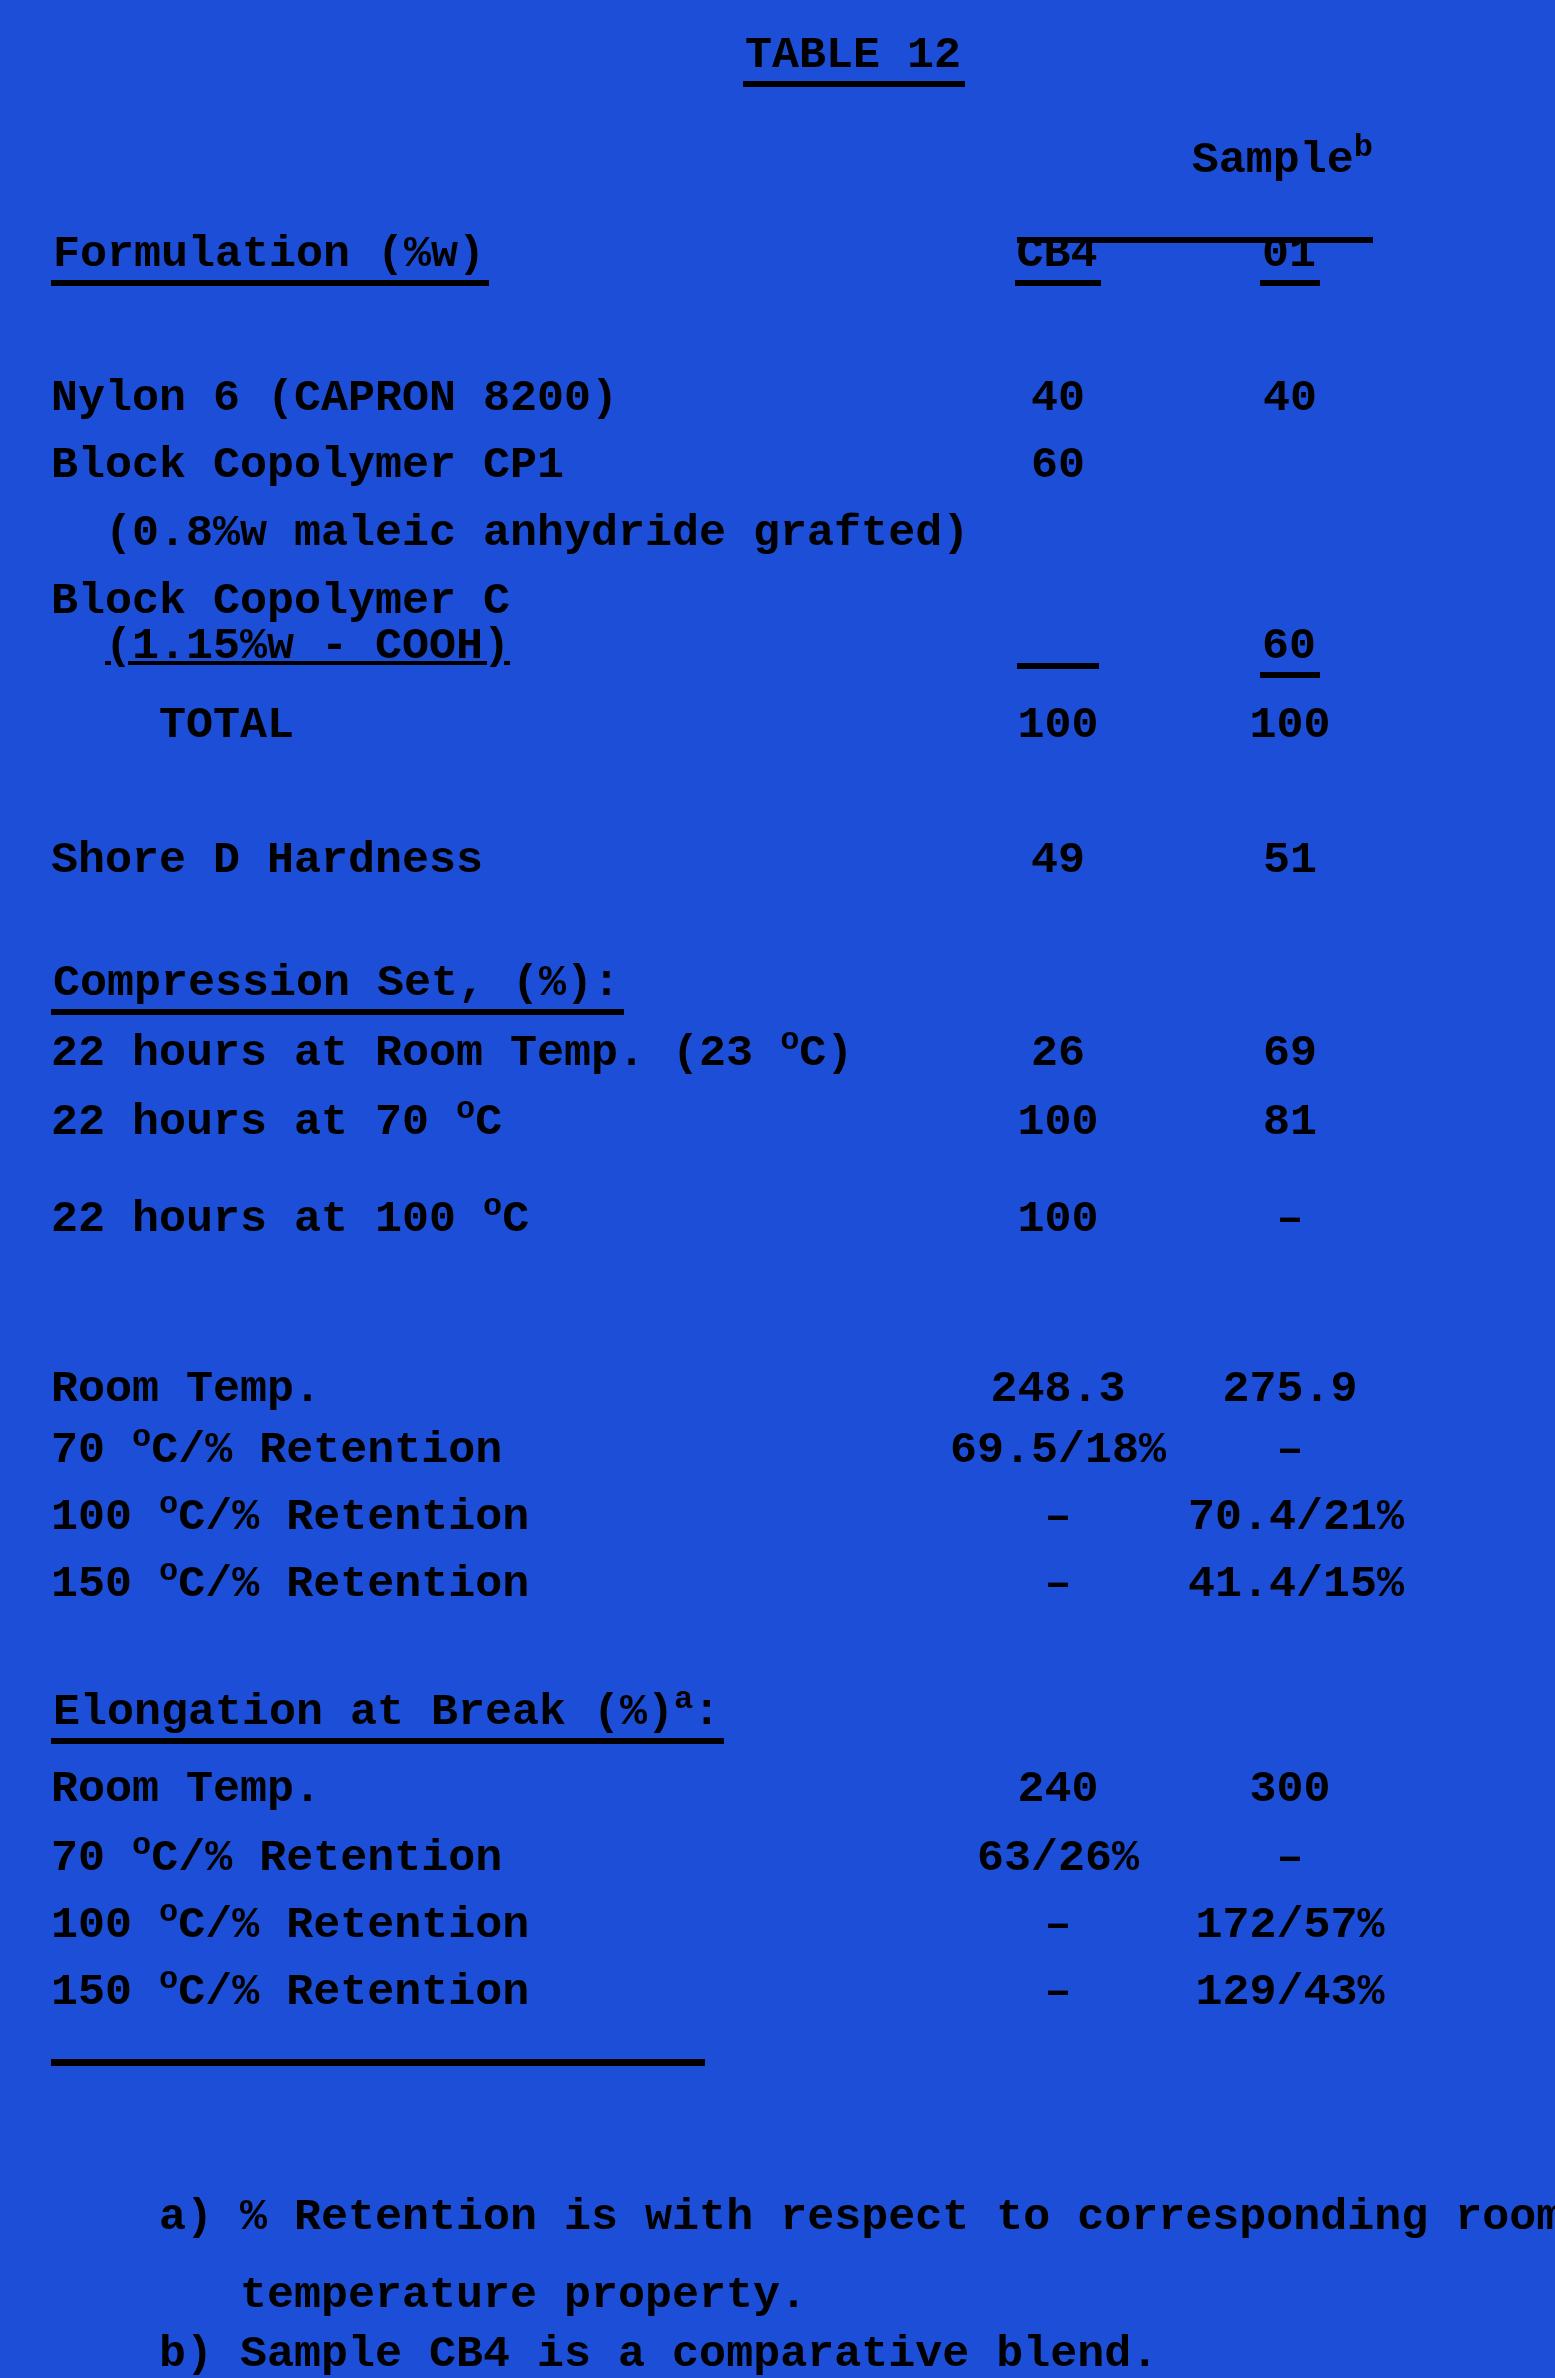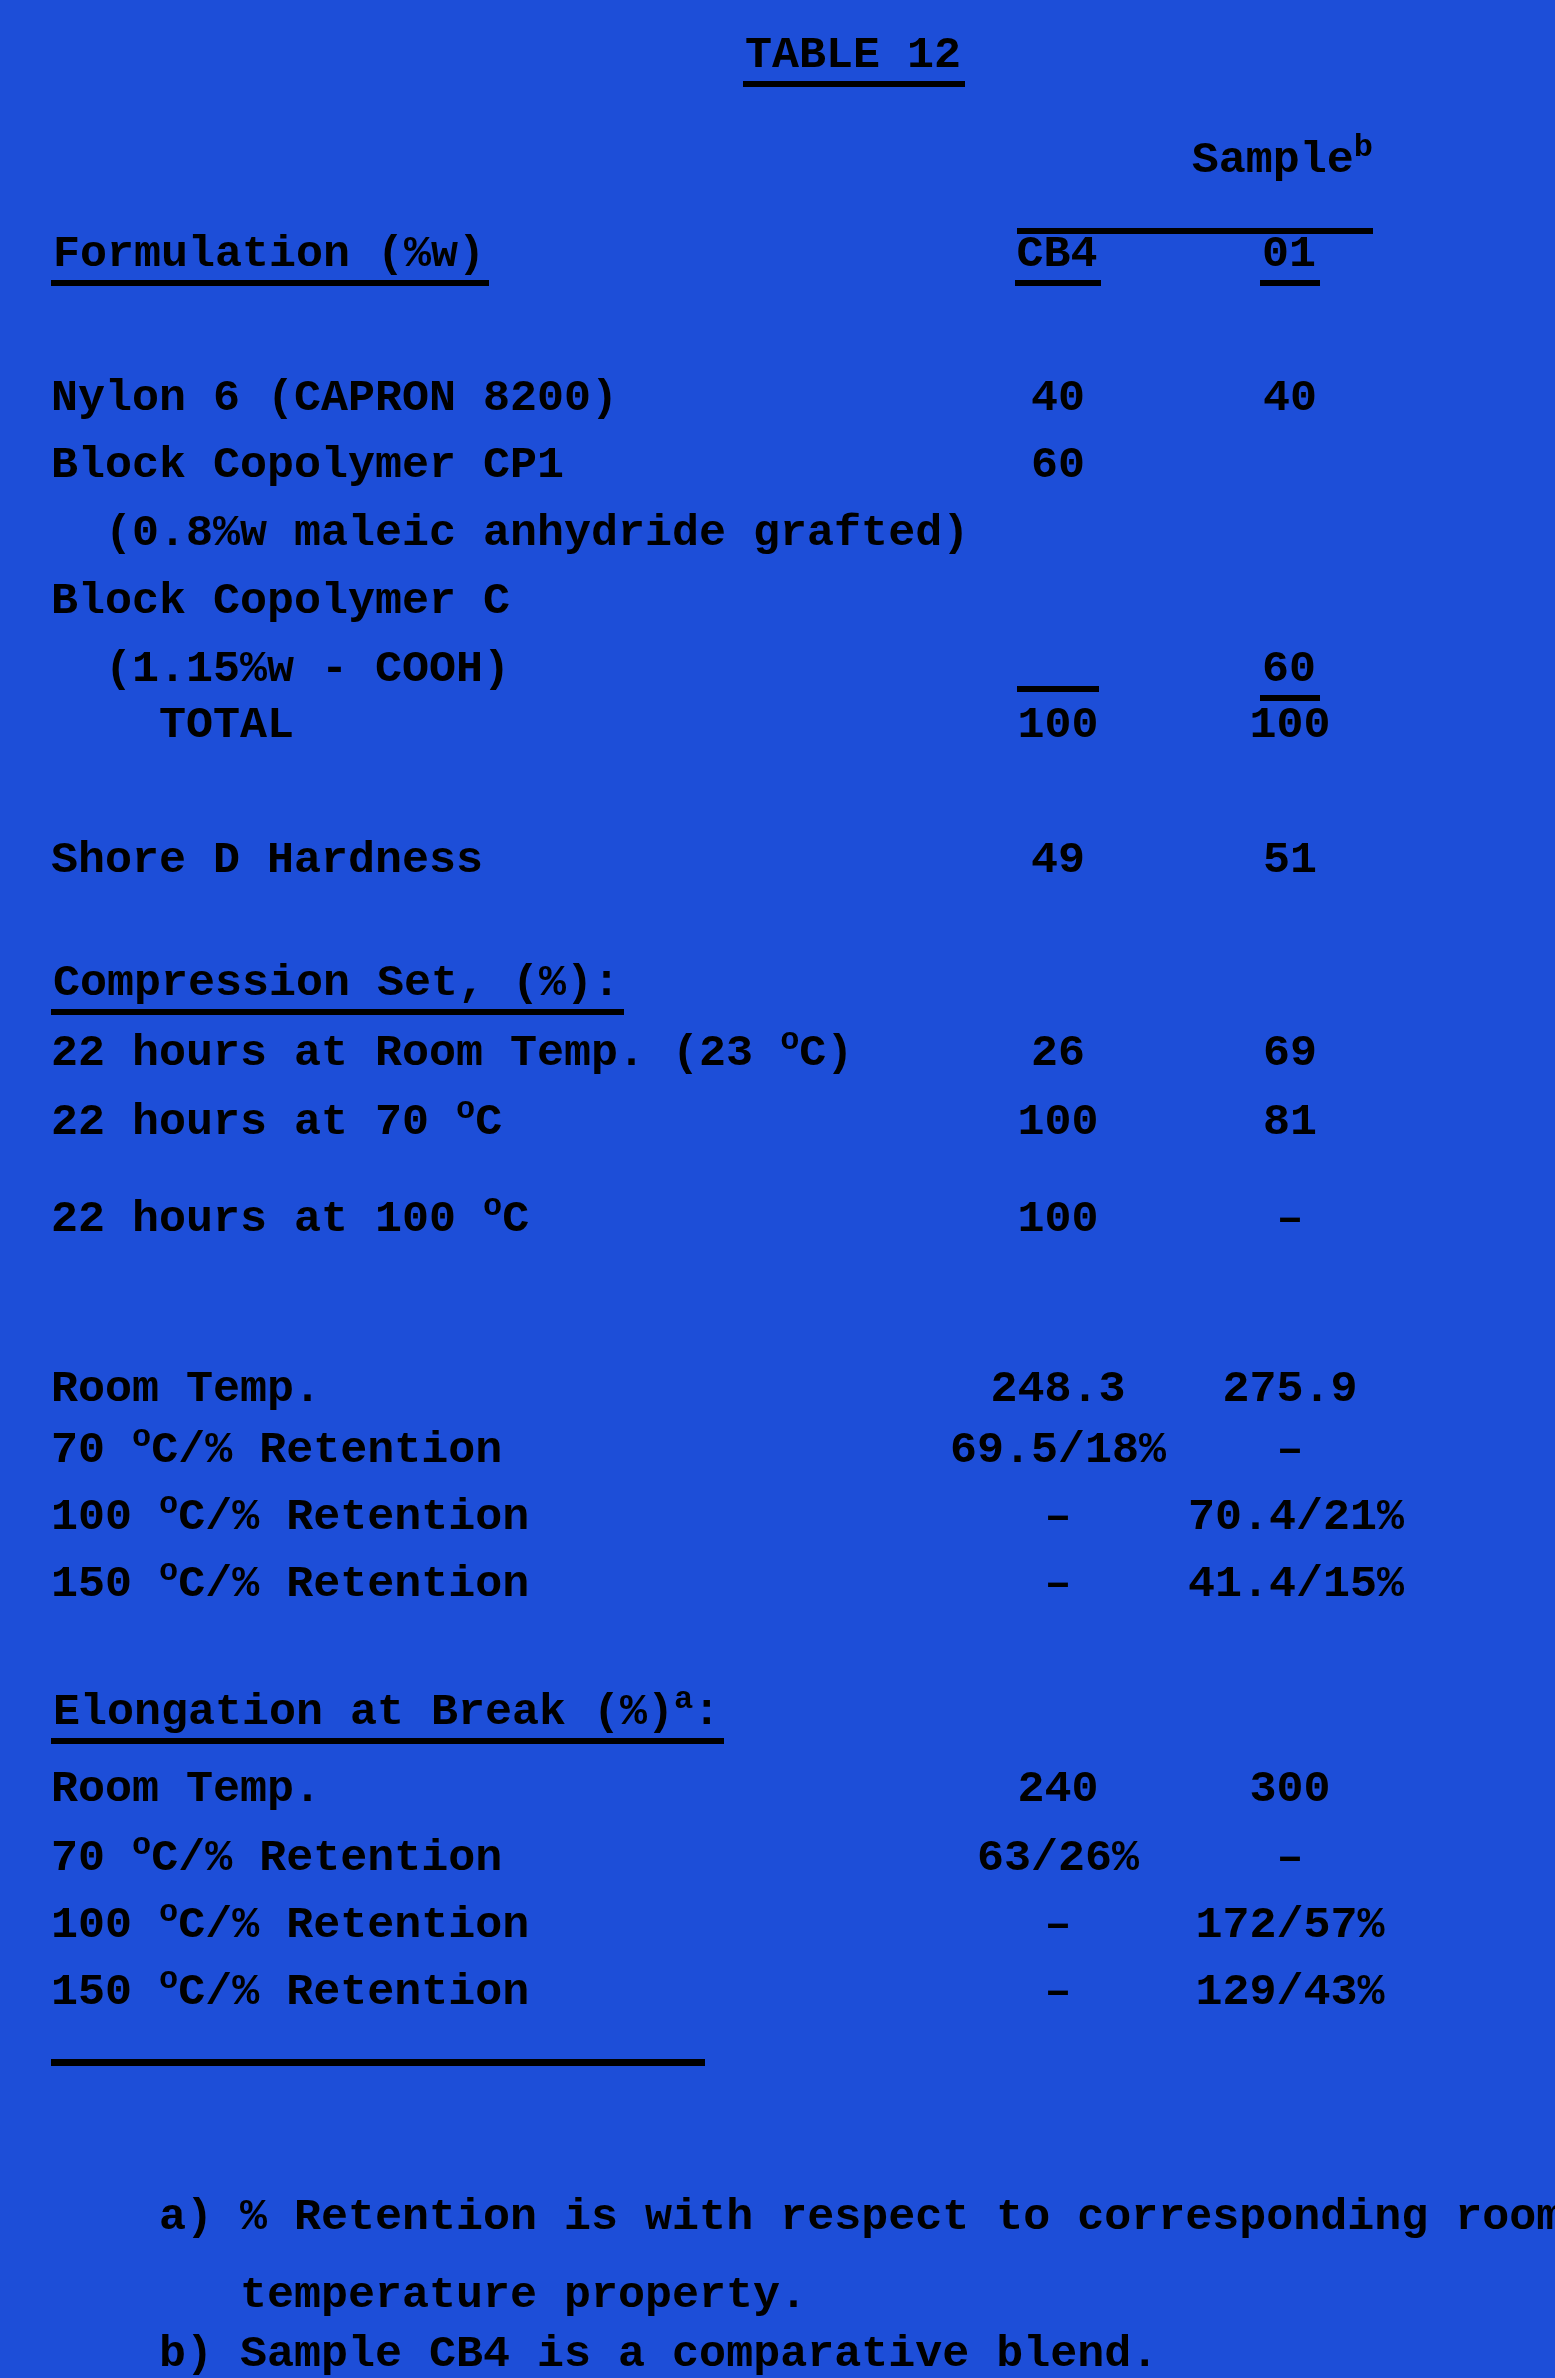--- a/index.html
+++ b/index.html
@@ -24,21 +24,21 @@
     white-space:pre;
   }
   .c1,.c2{text-align:center;}
   .ul{display:inline-block;border-bottom:6.5px solid #000;padding:0 3.7px 2.8px 1.9px;}
   .sp{font-size:32px;line-height:32px;position:relative;top:-16px;vertical-align:baseline;}
   .bl{display:inline-block;width:82px;height:39px;border-bottom:6.5px solid #000;}
   .ind2{padding-left:54px;}
   .ind4{padding-left:108px;}
   .sample-hd{
     position:absolute;left:1017px;top:93px;width:356px;
-    border-bottom:6.5px solid #000;padding-bottom:0;
+    border-bottom:6.5px solid #000;padding-bottom:9px;
     text-align:right;white-space:pre;
   }
   .rule{position:absolute;left:51px;top:2059px;width:654px;height:6.5px;background:#000;}
   .fnote{position:absolute;left:51px;white-space:pre;}
   .fm{margin-right:27px;}
   sup{font-weight:700;}
 </style>
 </head>
 <body>
 
@@ -75,21 +75,21 @@
     <div class="c1"></div>
     <div class="c2"></div>
   </div>
 
   <div class="row" style="top:579px;">
     <div><span>Block Copolymer C</span></div>
     <div class="c1"></div>
     <div class="c2"></div>
   </div>
 
-  <div class="row" style="top:647px;">
+  <div class="row" style="top:624px;text-decoration:underline;">
     <div class="ind2"><span>(1.15%w - COOH)</span></div>
     <div class="c1"><span class="bl"></span></div>
     <div class="c2"><span class="ul">60</span></div>
   </div>
 
   <div class="row" style="top:703px;">
     <div class="ind4"><span>TOTAL</span></div>
     <div class="c1"><span>100</span></div>
     <div class="c2"><span>100</span></div>
   </div>

